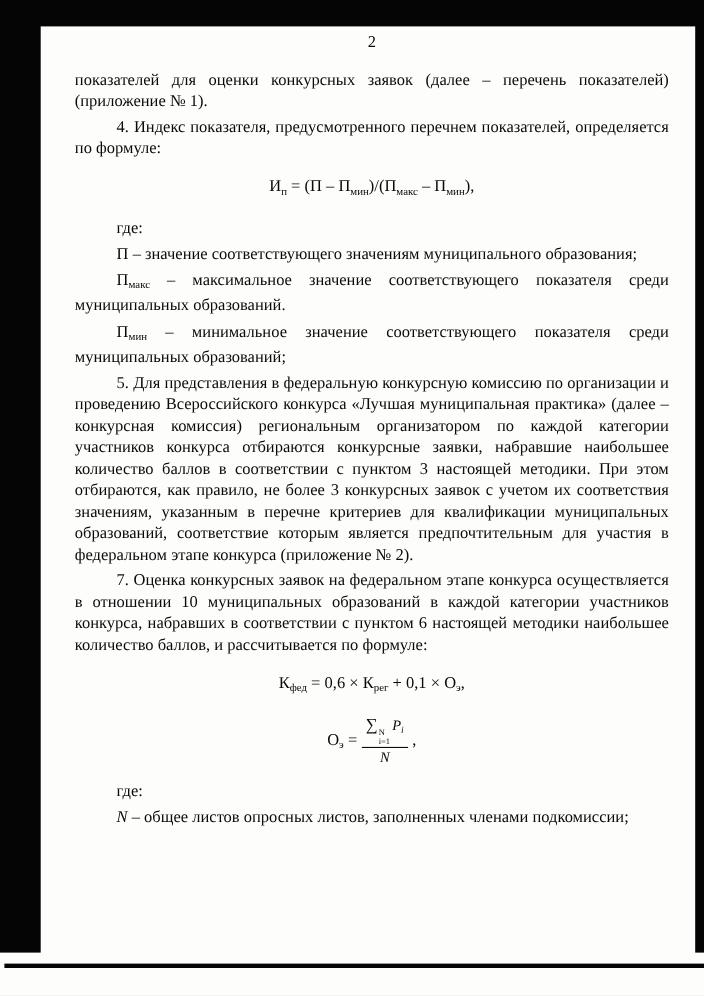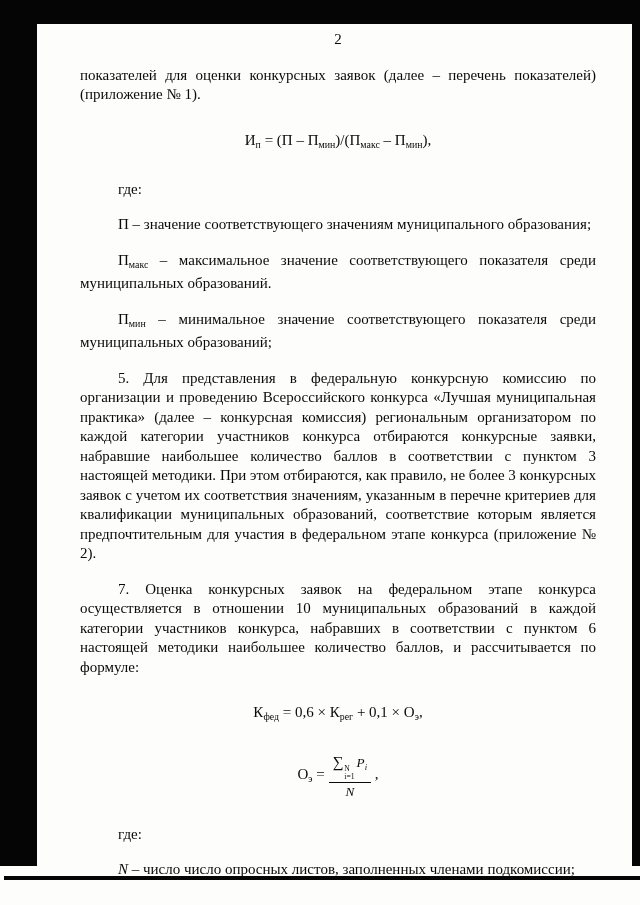--- a/index.html
+++ b/index.html
@@ -22,27 +22,27 @@
     position:absolute;
     left:64px; top:30px; width:548px;
     font-size:15px; line-height:19.5px;
     text-align:justify;
   }
   .page-number {
     text-align:center;
     text-indent:0;
     margin:0 0 14px 0;
   }
-  p { margin:16px; }
+  p { margin:4px; }
   p.plain  { text-indent:0; }
   p.indent { text-indent:38px; }
   p.formula {
     text-align:center;
     text-indent:0;
-    margin:26px 0;
+    margin:15px 0;
   }
   .sub { font-size:0.66em; vertical-align:-0.3em; }
   .ital { font-style:italic; }
   .sum { font-size:1.15em; }
   .frac {
     display:inline-block;
     vertical-align:middle;
     text-align:center;
     font-size:0.88em;
     line-height:1.15;
@@ -65,28 +65,29 @@
 <div id="page">
   <div class="scan-border" id="border-top"></div>
   <div class="scan-border" id="border-left"></div>
   <div class="scan-border" id="border-right"></div>
   <div class="scan-border" id="border-bottom"></div>
 
   <div id="doc">
     <p class="page-number">2</p>
 
   <p class="plain"><span>показателей для оценки конкурсных заявок (далее – перечень показателей) (приложение № 1).</span></p>
+      <p class="indent"><span>4. Индекс показателя, предусмотренного перечнем показателей, определяется по формуле:</span></p>
       <p class="formula"><span>И</span><span class="sub">п</span><span> = (П – П</span><span class="sub">мин</span><span>)/(П</span><span class="sub">макс</span><span> – П</span><span class="sub">мин</span><span>),</span></p>
       <p class="indent"><span>где:</span></p>
       <p class="indent"><span>П – значение соответствующего значениям муниципального образования;</span></p>
       <p class="indent"><span>П</span><span class="sub">макс</span><span> – максимальное значение соответствующего показателя среди муниципальных образований.</span></p>
       <p class="indent"><span>П</span><span class="sub">мин</span><span> – минимальное значение соответствующего показателя среди муниципальных образований;</span></p>
       <p class="indent"><span>5. Для представления в федеральную конкурсную комиссию по организации и проведению Всероссийского конкурса «Лучшая муниципальная практика» (далее – конкурсная комиссия) региональным организатором по каждой категории участников конкурса отбираются конкурсные заявки, набравшие наибольшее количество баллов в соответствии с пунктом 3 настоящей методики. При этом отбираются, как правило, не более 3 конкурсных заявок с учетом их соответствия значениям, указанным в перечне критериев для квалификации муниципальных образований, соответствие которым является предпочтительным для участия в федеральном этапе конкурса (приложение № 2).</span></p>
       <p class="indent"><span>7. Оценка конкурсных заявок на федеральном этапе конкурса осуществляется в отношении 10 муниципальных образований в каждой категории участников конкурса, набравших в соответствии с пунктом 6 настоящей методики наибольшее количество баллов, и рассчитывается по формуле:</span></p>
       <p class="formula"><span>К</span><span class="sub">фед</span><span> = 0,6 × К</span><span class="sub">рег</span><span> + 0,1 × О</span><span class="sub">э</span><span>,</span></p>
       <p class="formula"><span>О</span><span class="sub">э</span><span> = </span><span class="frac"><span class="num"><span class="sum">∑</span><span class="stack">
               <span>N</span>
               <span>i=1</span>
             </span><span class="ital">P</span><span class="sub ital">i</span></span><span class="den"><span class="ital">N</span></span></span><span> ,</span></p>
       <p class="indent"><span>где:</span></p>
-      <p class="indent"><span class="ital">N</span><span> – число число опросных листов, заполненных членами подкомиссии;</span></p>
+      <p class="indent"><span class="ital">N</span><span> – общее листов опросных листов, заполненных членами подкомиссии;</span></p>
     </div>
 </div>
 
 </body></html>

